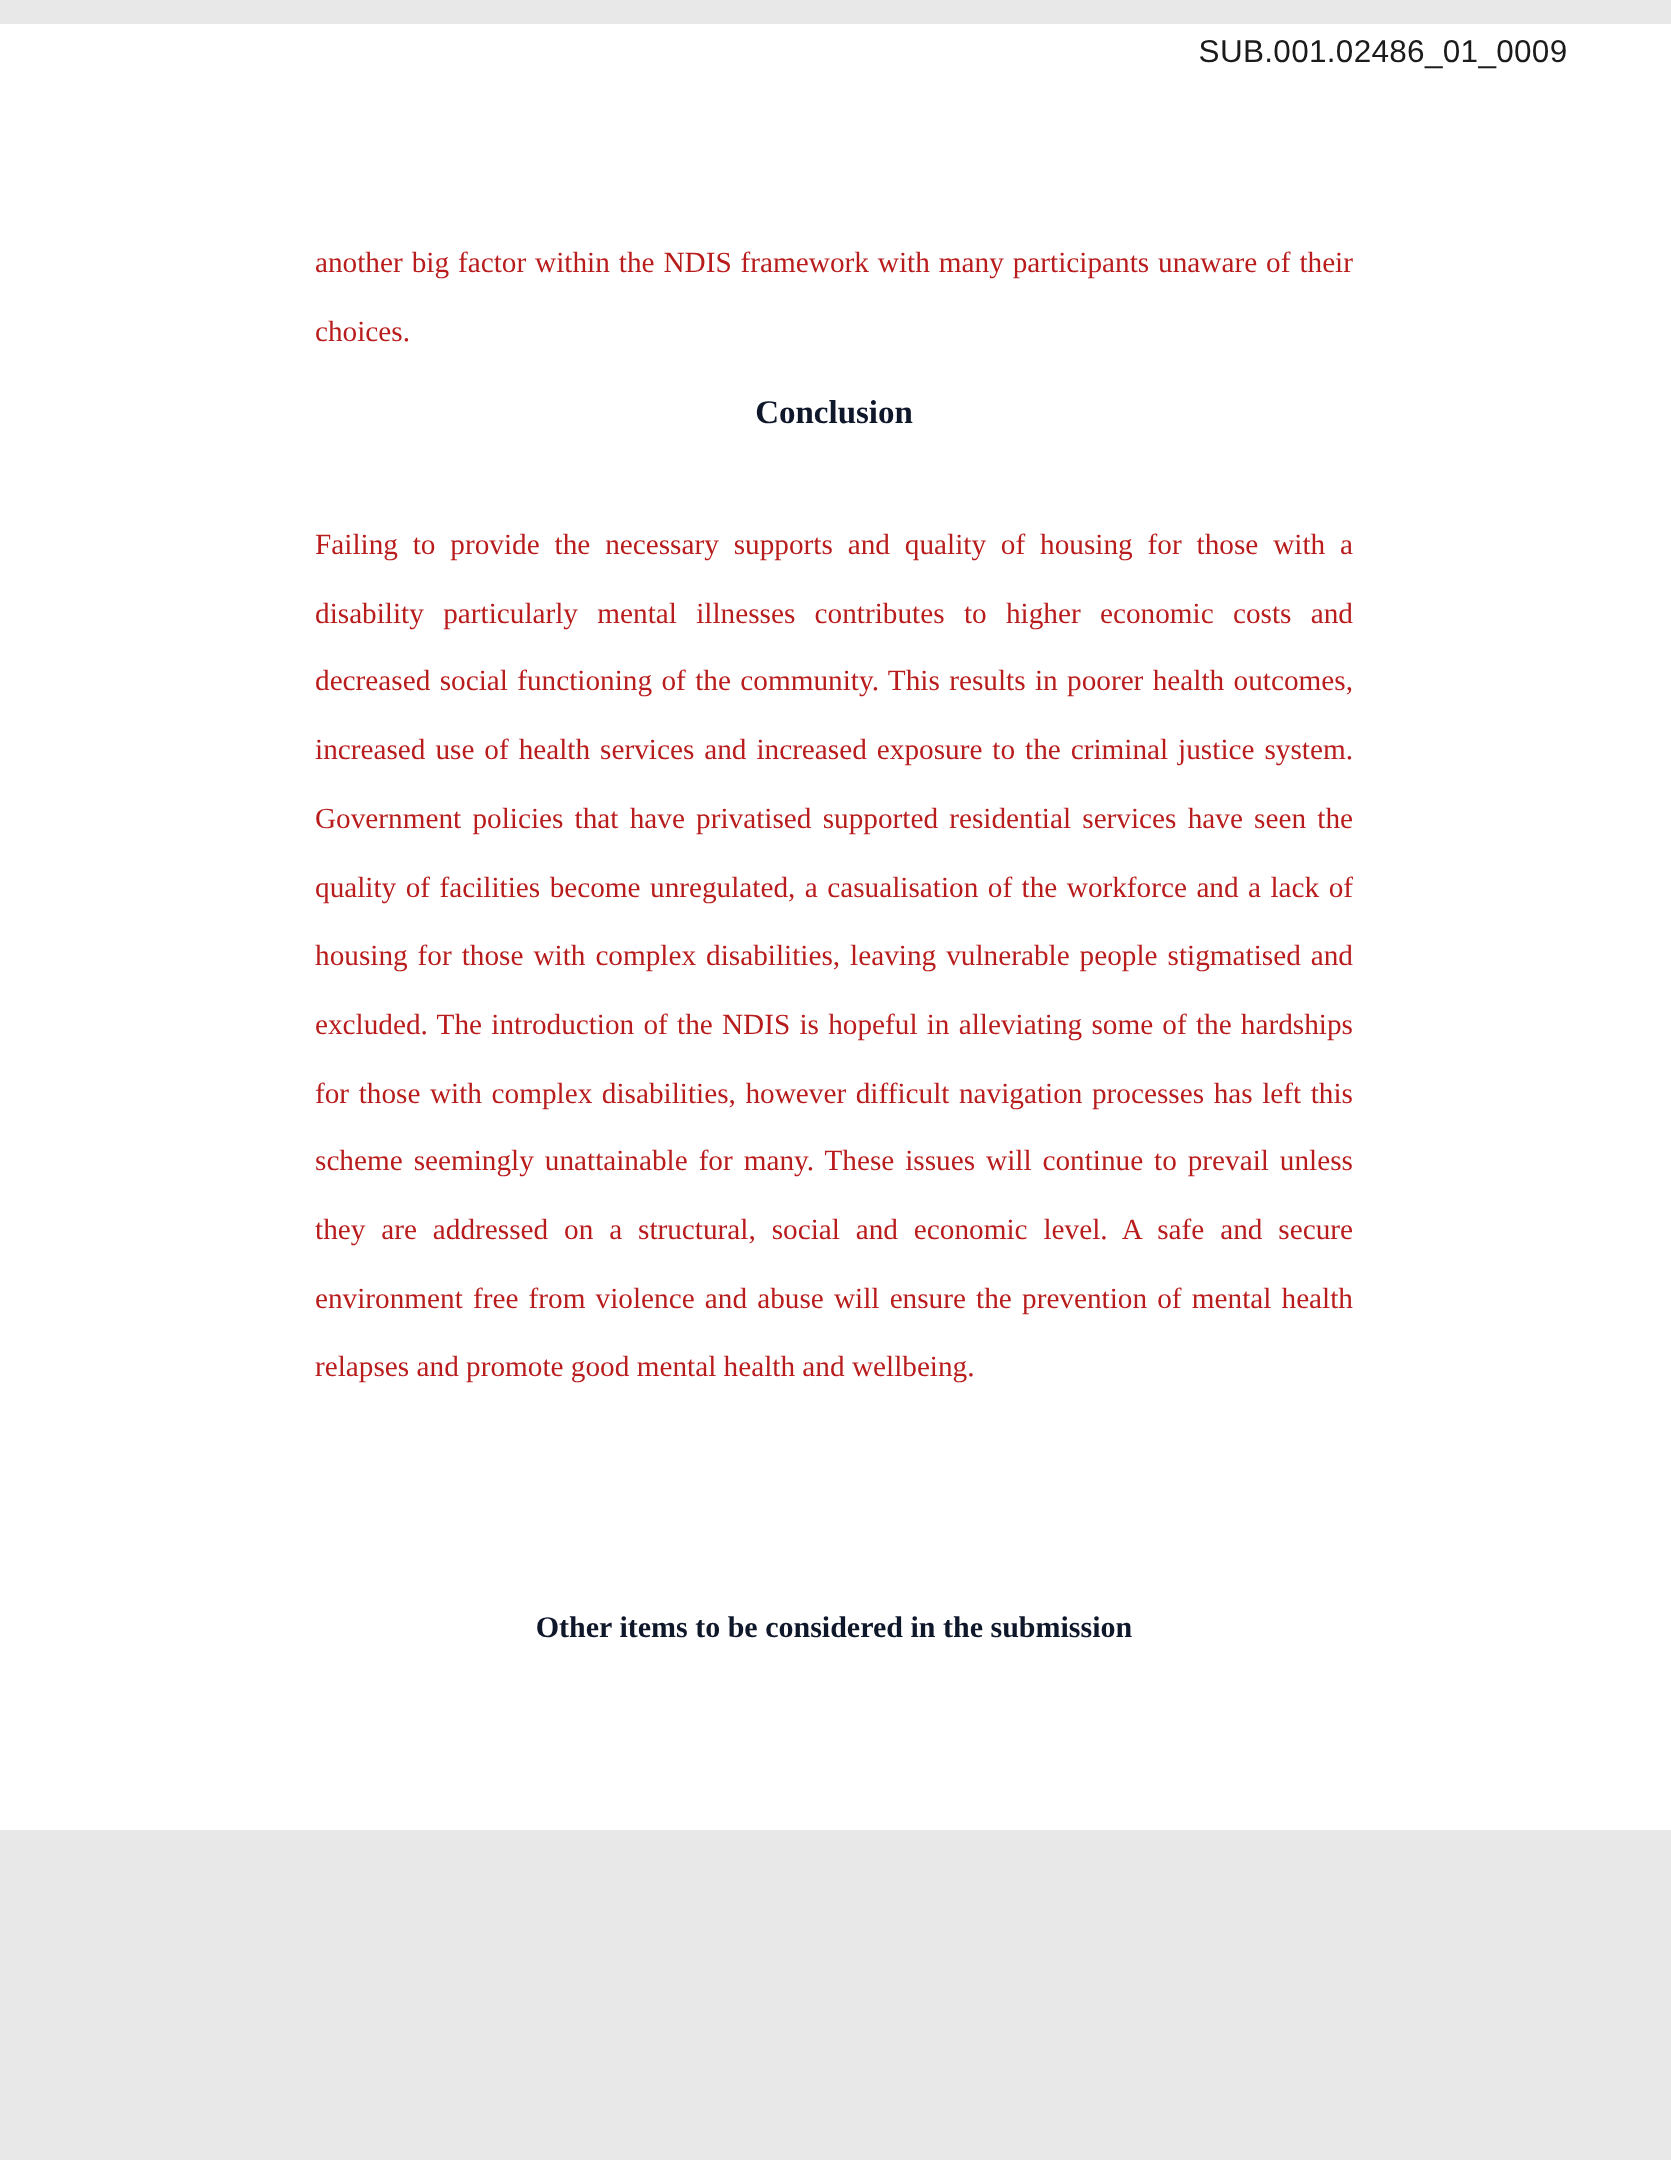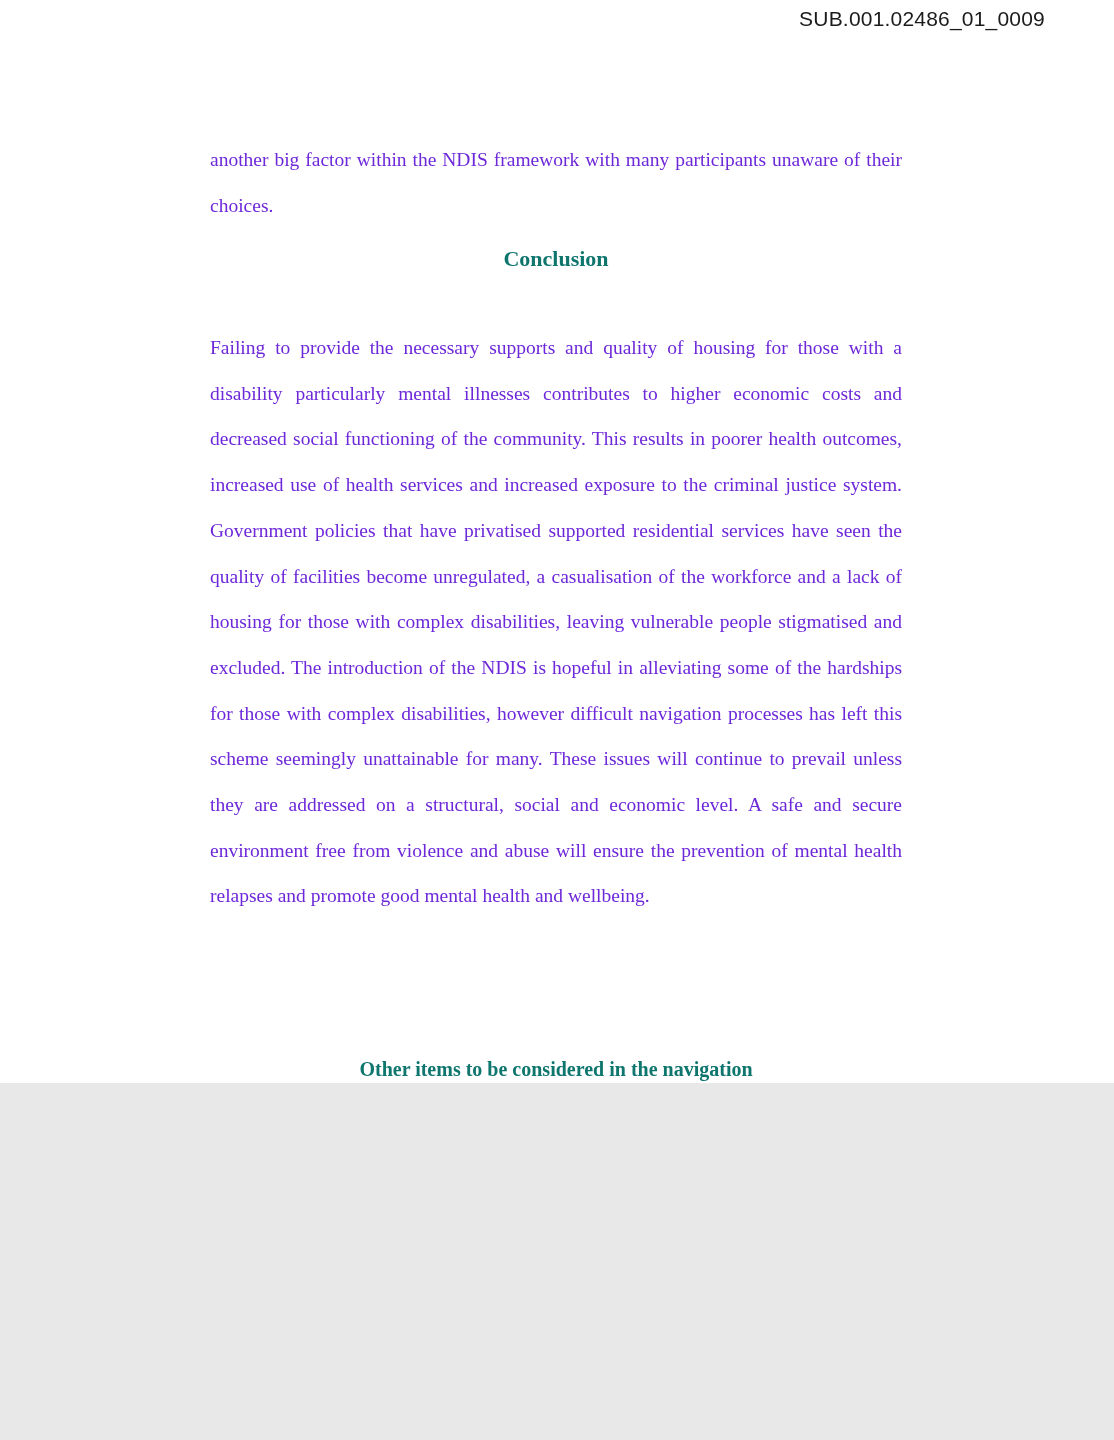--- a/index.html
+++ b/index.html
@@ -3,22 +3,22 @@
 <meta charset="utf-8">
 <style>
   html, body {
     margin: 0;
     padding: 0;
     background: #e8e8e8;
   }
   .page {
     position: relative;
     width: 1114px;
-    height: 1083px;
-    margin: 0 auto;
+    height: 1204px;
+    margin: 16px auto;
     background: #ffffff;
     color: #161616;
     overflow: hidden;
     font-family: "Liberation Serif", serif;
   }
   .doc-id {
     position: absolute;
     top: 7px;
     right: 69px;
     font-family: "Liberation Sans", sans-serif;
@@ -29,33 +29,33 @@
   }
   .para {
     position: absolute;
     left: 210px;
     width: 692px;
     margin: 0;
     text-align: justify;
     text-justify: inter-word;
     font-size: 19.5px;
     line-height: 45.7px;
-    color: #6d28d9;
+    color: #b91c1c;
   }
   .para-fragment {
     top: 137px;
   }
   .heading {
     position: absolute;
     left: 210px;
     width: 692px;
     margin: 0;
     text-align: center;
     font-weight: bold;
-    color: #0f766e;
+    color: #0f172a;
   }
   .heading-conclusion {
     top: 244px;
     font-size: 22px;
     line-height: 30px;
   }
   .para-conclusion {
     top: 325px;
   }
   .heading-other-items {
@@ -86,18 +86,18 @@
 <div class="page">
 
   <div class="doc-id">SUB.001.02486_01_0009</div>
 
   <p class="para para-fragment">another big factor within the NDIS framework with many participants unaware of their choices.</p>
 
   <h2 class="heading heading-conclusion">Conclusion</h2>
 
   <p class="para para-conclusion">Failing to provide the necessary supports and quality of housing for those with a disability particularly mental illnesses contributes to higher economic costs and decreased social functioning of the community. This results in poorer health outcomes, increased use of health services and increased exposure to the criminal justice system. Government policies that have privatised supported residential services have seen the quality of facilities become unregulated, a casualisation of the workforce and a lack of housing for those with complex disabilities, leaving vulnerable people stigmatised and excluded. The introduction of the NDIS is hopeful in alleviating some of the hardships for those with complex disabilities, however difficult navigation processes has left this scheme seemingly unattainable for many. These issues will continue to prevail unless they are addressed on a structural, social and economic level. A safe and secure environment free from violence and abuse will ensure the prevention of mental health relapses and promote good mental health and wellbeing.</p>
 
-  <h3 class="heading heading-other-items">Other items to be considered in the navigation</h3>
+  <h3 class="heading heading-other-items">Other items to be considered in the submission</h3>
 
 
   <div class="page-number">9</div>
 
 </div>
 
 </body></html>

